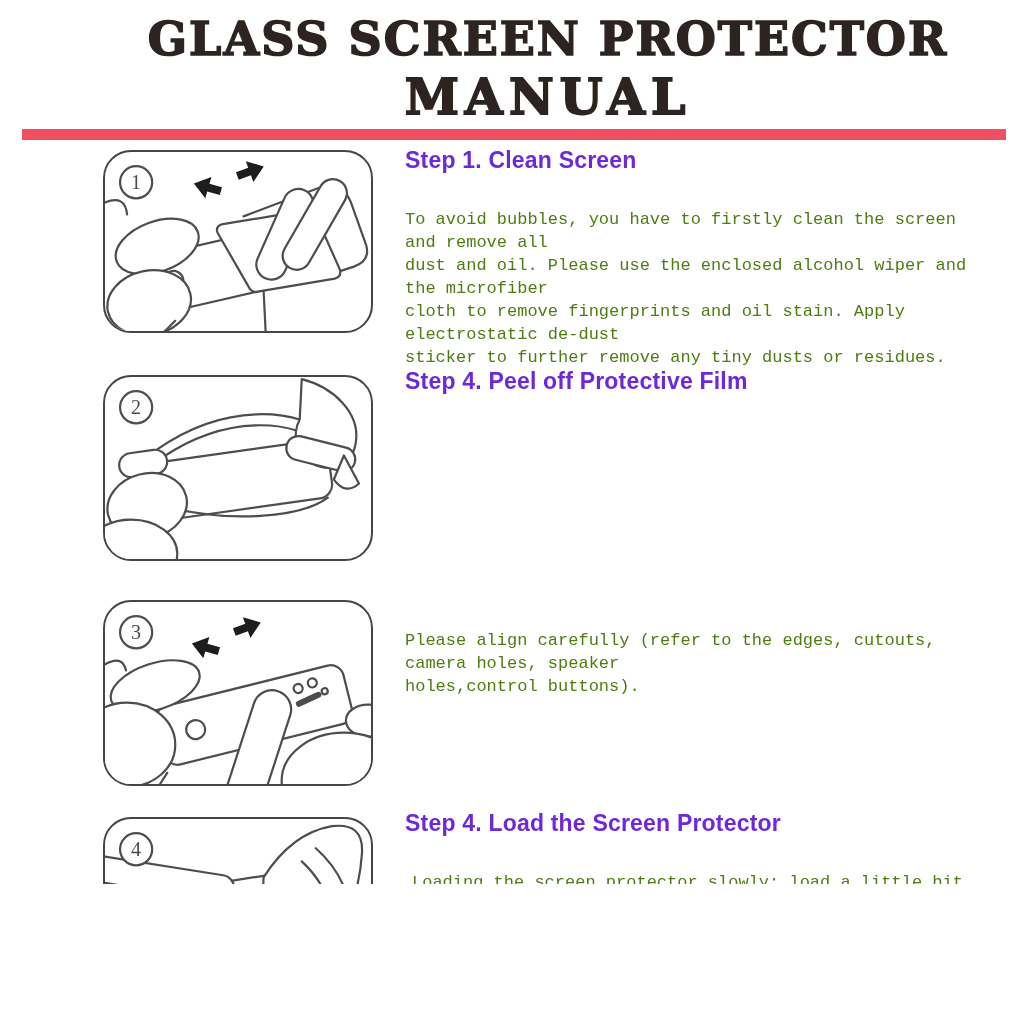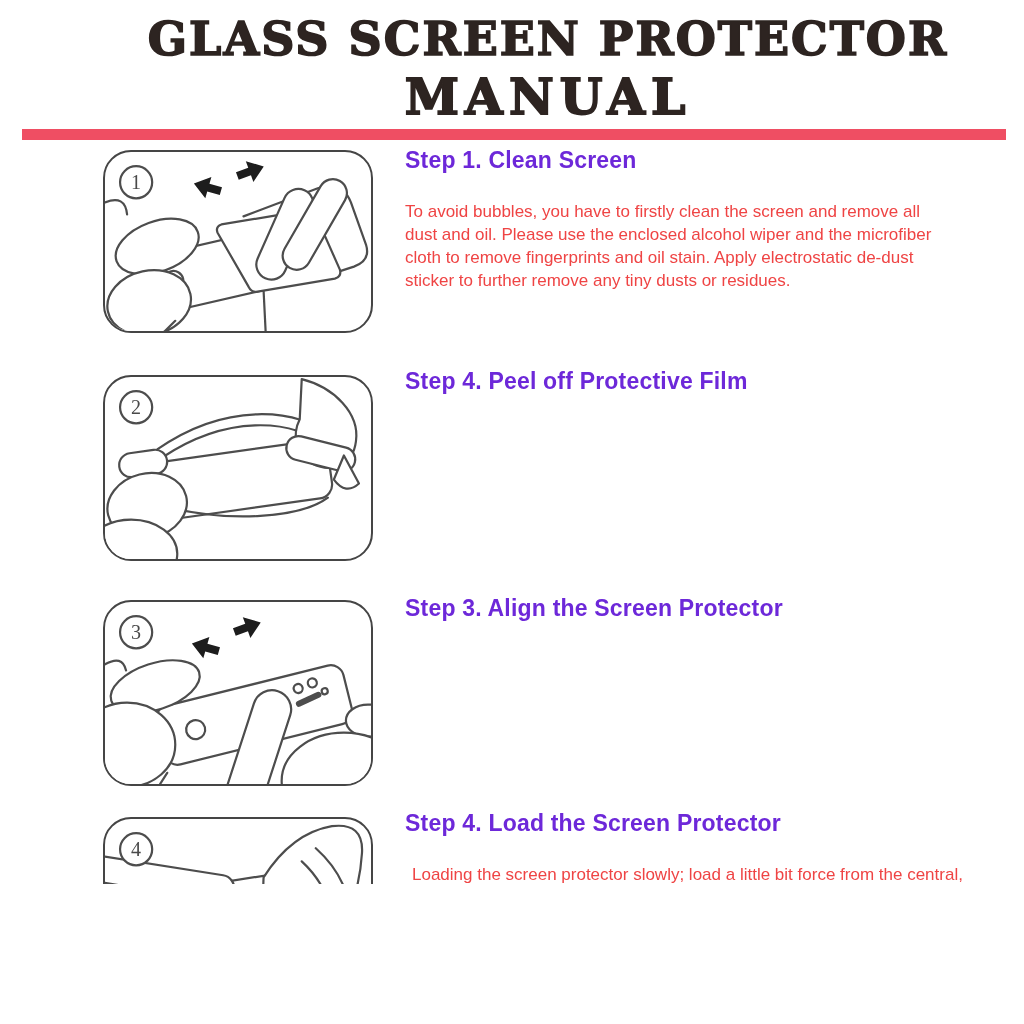--- a/index.html
+++ b/index.html
@@ -36,22 +36,22 @@
     background:#fff; overflow:hidden; box-sizing:border-box;
   }
   .illus svg { display:block; width:100%; height:100%; }
 
   .step-text { position:absolute; left:405px; width:565px; }
   .step-heading {
     font-family:"Liberation Sans", sans-serif; font-weight:700;
     font-size:23px; color:#6d28d9; letter-spacing:0.2px;
   }
   .step-body {
-    margin-top:26px;
-    font-family:Liberation Sans, sans-serif; font-size:17px; color:#ef4444;
+    margin-top:34px;
+    font-family:Liberation Mono, monospace; font-size:17px; color:#4d7c0f;
     line-height:23px; white-space:pre-line;
   }
   .indent .step-body { padding-left:7px; }
 
   
   .ln { stroke:#4d4d4d; stroke-width:2.2; fill:none; stroke-linecap:round; stroke-linejoin:round; }
   .fw { fill:#ffffff; }
   .arrow { fill:#1d1d1d; stroke:none; }
   .num {
     font-family:"Liberation Serif", serif; font-size:20px;
@@ -176,21 +176,22 @@
       <path d="M28 7 L15 7 L15 0 L0 11 L15 22 L15 15 L28 15 Z" class="arrow" transform="translate(86 34) rotate(16 14 11)"></path>
       <path d="M0 7 L13 7 L13 0 L28 11 L13 22 L13 15 L0 15 Z" class="arrow" transform="translate(128 14) rotate(-20 14 11)"></path>
 
       <g>
         <circle cx="31" cy="30" r="16" class="ln fw"></circle>
         <text x="31" y="37" class="num">3</text>
       </g>
     </svg>
   </div>
   <div class="step-text" style="top:595px;">
-    <div class="step-heading">Step 3. Align the Screen Protector</div>
+    <div class="step-body">Please align carefully (refer to the edges, cutouts, camera holes, speaker
+holes,control buttons).</div>
   </div>
 
   <div class="illus" style="top:817px;height:182px;">
     <svg viewBox="0 0 265 177">
 
       <g transform="rotate(-9 138 98)">
         <rect x="52" y="60" width="172" height="74" rx="14" class="ln fw"></rect>
       </g>
       <path d="M48 138 C118 158 196 150 226 128" class="ln"></path>
 

